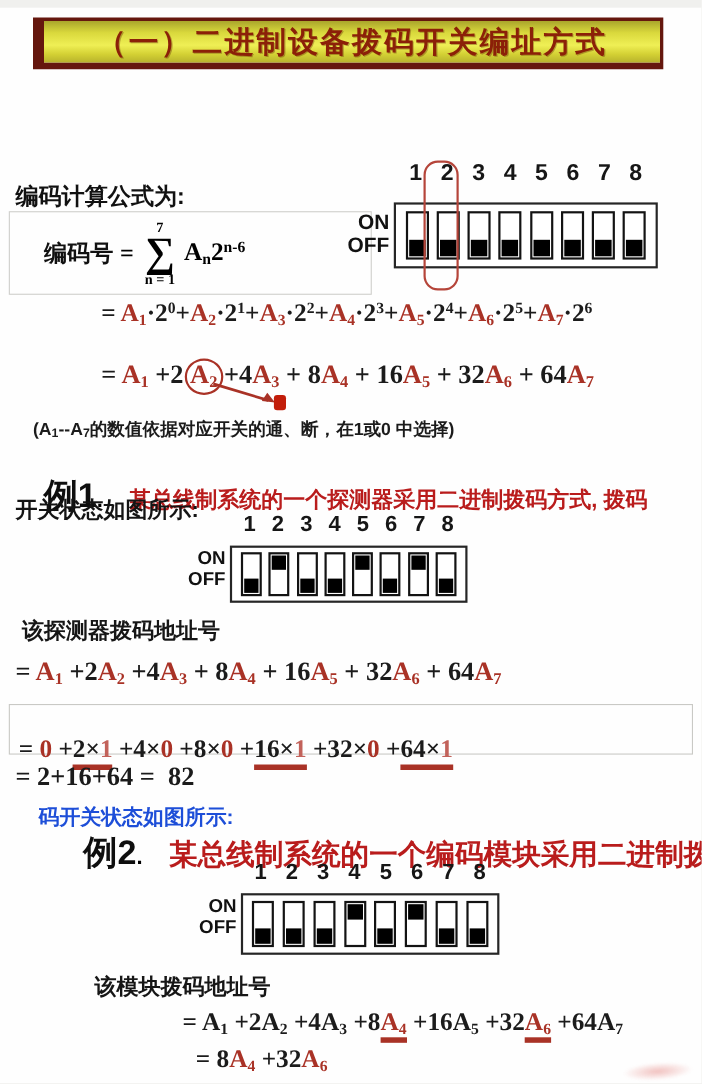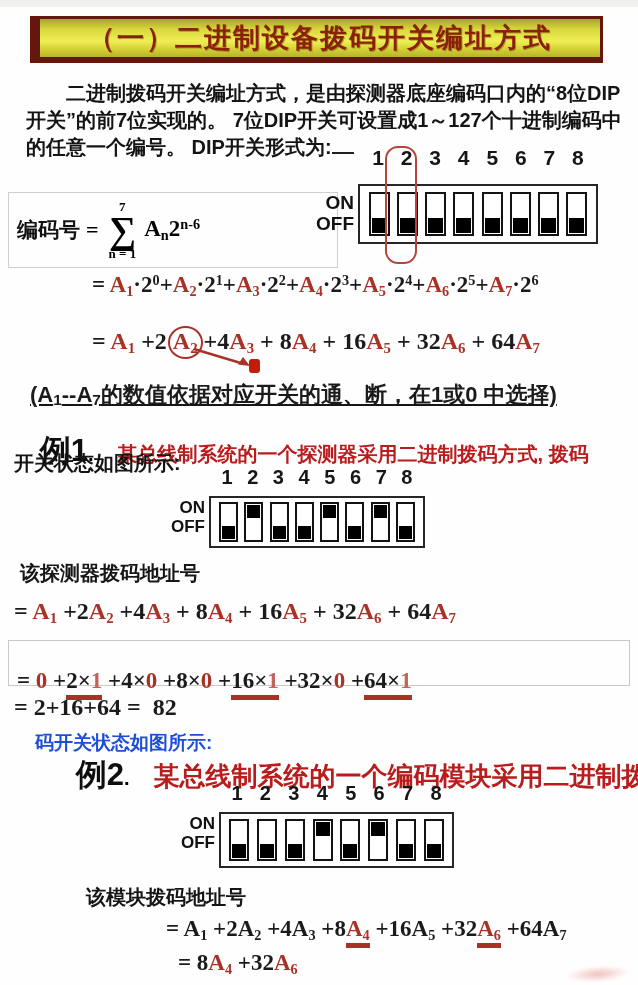--- a/index.html
+++ b/index.html
@@ -18,21 +18,21 @@
   
   .intro{position:absolute;left:26px;top:80px;width:598px;font-size:20px;font-weight:700;
          color:#141414;line-height:27px;}
   .intro .indent{text-indent:2em;}
   .blank-underline{display:inline-block;width:22px;height:15px;border-bottom:2px solid #222;}
 
   
   .formula-label{position:absolute;left:14px;top:164px;font-size:21px;font-weight:800;color:#111;}
   .formula-box{position:absolute;left:8px;top:192px;width:330px;height:76px;
     border:1px solid #cfcfcb;display:flex;align-items:center;padding-left:8px;box-sizing:border-box;}
-  .f-lhs{font-size:21px;font-weight:800;color:#111;}
+  .f-lhs{font-size:21px;font-weight:800;color:#111;margin-left:23px;}
   .serif{font-family:"Liberation Serif",serif;}
   .f-eq{font-size:22px;font-weight:700;margin:0 6px;}
   .sigma-wrap{display:inline-flex;flex-direction:column;align-items:center;line-height:1;margin:0 4px;}
   .sig-upper,.sig-lower{font-size:13px;font-weight:700;font-family:"Liberation Serif",serif;}
   .sig-sym{font-size:38px;line-height:34px;font-weight:700;}
   .f-term{font-size:23px;font-weight:700;margin-left:4px;}
   .f-term sub{font-size:62%;vertical-align:-0.25em;}
   .f-term sup{font-size:62%;vertical-align:0.5em;}
 
   
@@ -75,22 +75,22 @@
   .eq sub{font-size:62%;vertical-align:-0.25em;}
   .eq sup{font-size:62%;vertical-align:0.5em;}
   .c-k{color:#1b1b1b;}
   .c-r{color:#a93226;}
   .c-rl{color:#c2625a;}
   .u-red{border-bottom:5px solid #a93226;padding-bottom:2px;}
   .circled{border:2px solid #a93226;border-radius:50%;padding:0 3px;margin:12px 1px;display:inline-block;}
   .eq-powers{left:92px;top:272px;font-size:23px;}
   .eq-coefs{left:92px;top:314px;font-size:24px;}
   .annotation-arrow{position:absolute;left:190px;top:346px;}
-  .note{position:absolute;left:30px;top:380px;font-size:22px;font-weight:700;color:#161616;
-        font-family:"Liberation Sans",sans-serif;white-space:pre;text-decoration:underline;}
+  .note{position:absolute;left:30px;top:380px;font-size:16px;font-weight:700;color:#161616;
+        font-family:"Liberation Sans",sans-serif;white-space:pre;}
   .note sub{font-size:70%;vertical-align:-0.2em;}
 
   
   .ex-head-line{position:absolute;white-space:pre;}
   .ex-head{font-size:31px;font-weight:900;color:#0e0e0e;font-family:"Liberation Sans",sans-serif;}
   .ex-dot{font-size:20px;font-weight:800;}
   .ex-text{font-size:20px;font-weight:700;color:#b91c1c;margin-left:24px;}
   .ex1-head{left:22px;top:412px;}
   .ex1-line2{position:absolute;left:14px;top:450px;font-size:20px;font-weight:700;color:#141414;}
   .ex1-dip{left:150px;top:466px;}
@@ -114,26 +114,22 @@
 </head>
 <body>
 
 <div class="page">
   <div class="edge-top"></div>
 
   <div class="banner">
     <span>（一）二进制设备拨码开关编址方式</span>
   </div>
 
-  <div class="intro">
-    <div class="indent">二进制拨码开关编址方式，是由探测器底座编码口内的“8位DIP</div>
-    <div>开关”的前7位实现的。 7位DIP开关可设置成1～127个十进制编码中</div>
-    <div><span>的任意一个编号。 DIP开关形式为:</span><span class="blank-underline"></span></div>
-  </div>
-
+
+  <div class="formula-label">编码计算公式为:</div>
 
   <div class="formula-box">
     <span class="f-lhs">编码号</span>
     <span class="f-eq serif">=</span>
     <span class="sigma-wrap">
       <span class="sig-upper">7</span>
       <span class="sig-sym serif">∑</span>
       <span class="sig-lower">n = 1</span>
     </span>
     <span class="f-term serif"><span>A</span><sub>n</sub><span>2</span><sup>n-6</sup></span>

